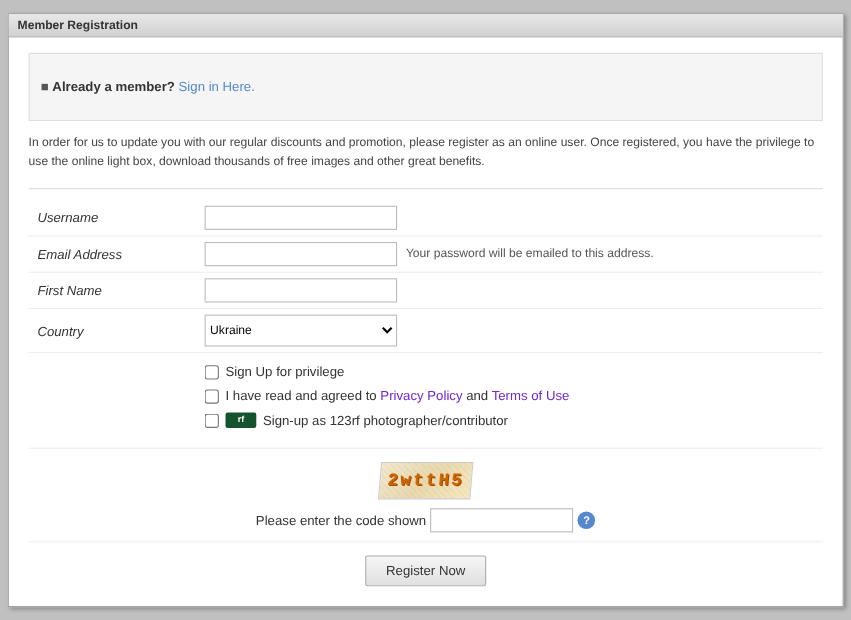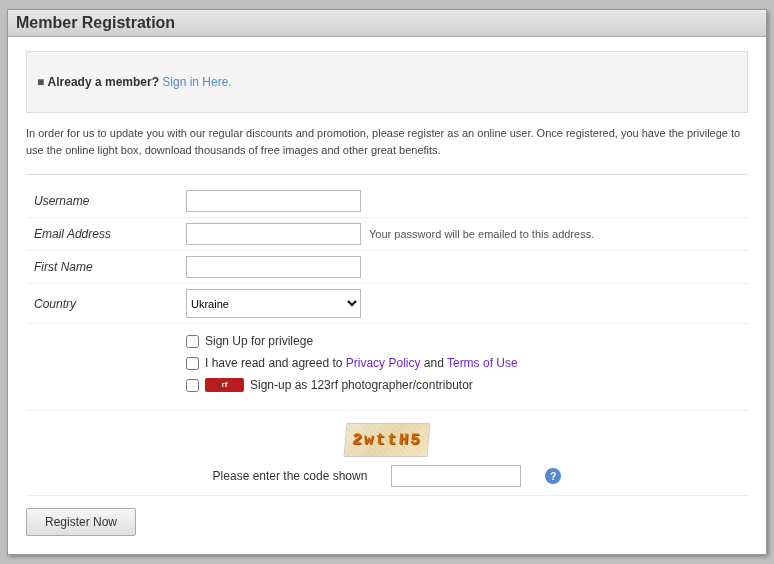--- a/index.html
+++ b/index.html
@@ -16,21 +16,21 @@
     .window {
       width: 760px;
       background: #fff;
       border: 1px solid #999;
       box-shadow: 2px 2px 4px rgba(0,0,0,0.3);
     }
     .title-bar {
       background: linear-gradient(to bottom, #e8e8e8, #d0d0d0);
       border-bottom: 1px solid #aaa;
       padding: 4px 8px;
-      font-size: 16px;
+      font-size: 11px;
       font-weight: bold;
       color: #333;
     }
     .content {
       padding: 14px 18px;
     }
     .already-member {
       background: #f5f5f5;
       border: 1px solid #ddd;
       padding: 23px 10px;
@@ -109,23 +109,23 @@
     .checkbox-row a {
       color: #6d28d9;
       text-decoration: none;
     }
     .checkbox-row input[type="checkbox"] {
       width: 13px;
       height: 13px;
     }
     .photographer-icon {
       display: inline-block;
-      width: 39px;
+      width: 28px;
       height: 14px;
-      background: #b91c1c;
+      background: #14532d;
       border-radius: 2px;
       font-size: 8px;
       color: white;
       text-align: center;
       line-height: 14px;
       font-weight: bold;
     }
     .captcha-section {
       padding: 12px 0 8px 0;
       border-bottom: 1px solid #eee;
@@ -160,21 +160,21 @@
         45deg,
         transparent,
         transparent 3px,
         rgba(200,150,50,0.1) 3px,
         rgba(200,150,50,0.1) 4px
       );
     }
     .captcha-row {
       display: flex;
       align-items: center;
-      gap: 24px;
+      gap: 4px;
     }
     .captcha-label {
       font-size: 12px;
       color: #333;
     }
     .help-icon {
       width: 16px;
       height: 16px;
       background: #5588cc;
       border-radius: 50%;
@@ -182,21 +182,21 @@
       font-size: 10px;
       font-weight: bold;
       display: flex;
       align-items: center;
       justify-content: center;
       cursor: pointer;
     }
     .register-section {
       padding: 12px 0 4px 0;
       display: flex;
-      justify-content: flex-start;
+      justify-content: center;
     }
     .register-btn {
       padding: 6px 18px;
       background: linear-gradient(to bottom, #f5f5f5, #e0e0e0);
       border: 1px solid #aaa;
       font-size: 12px;
       color: #333;
       cursor: pointer;
       border-radius: 2px;
     }

